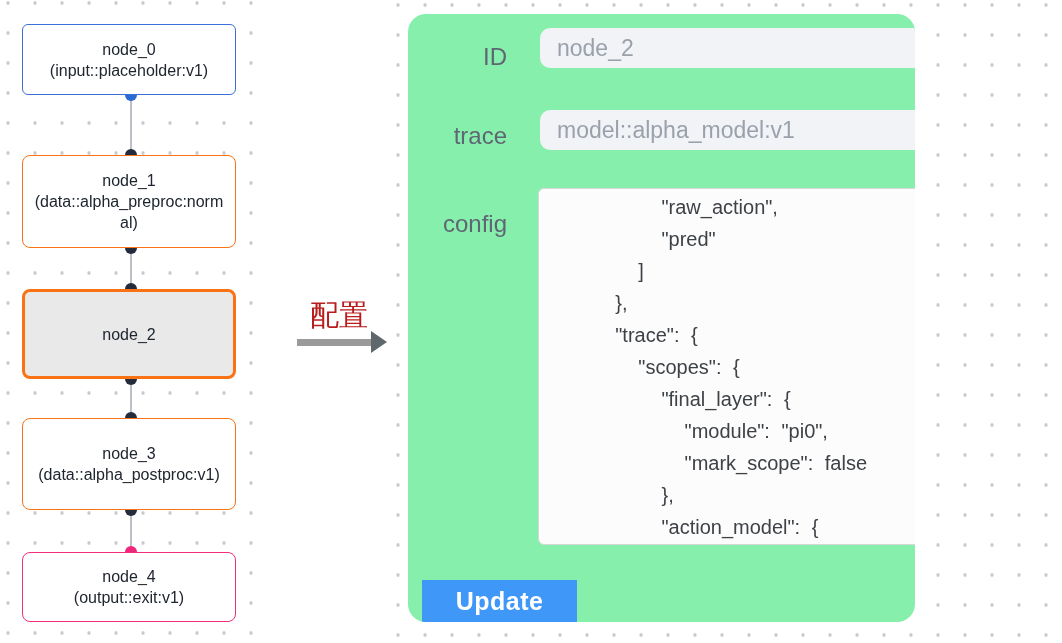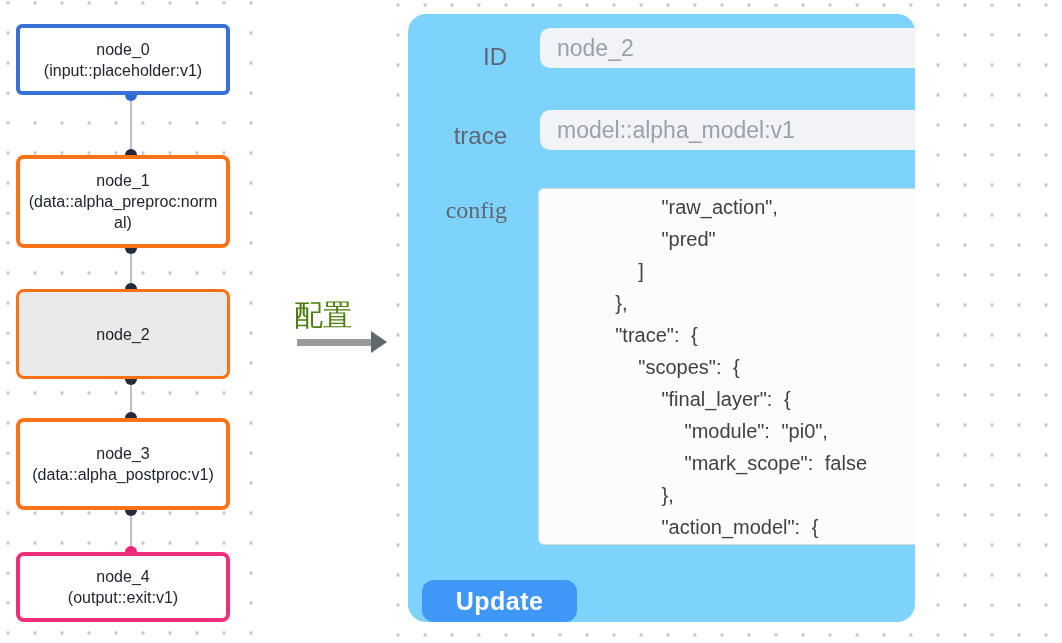--- a/index.html
+++ b/index.html
@@ -12,22 +12,22 @@
   .dots {
     position:absolute; top:0; height:643px;
     background-image: radial-gradient(circle, #c7c9cd 1.5px, rgba(0,0,0,0) 2px);
     background-size: 27px 30px;
   }
   .dots-left  { left:0;   width:272px; background-position:-5.5px -12px; }
   .dots-right { left:392px; width:670px; background-position:-7.5px -10px; }
 
   
   .node {
-    position:absolute; left:16px; width:214px;
-    background:#ffffff; border:4px solid #f97316; border-radius:8px;
+    position:absolute; left:22px; width:214px;
+    background:#ffffff; border:1px solid #f97316; border-radius:8px;
     display:flex; flex-direction:column; align-items:center; justify-content:center;
     text-align:center; color:#20262f; font-size:16px; line-height:21px;
     padding:0 8px;
   }
   .node .node-type { word-break:break-all; }
   .node-0 { top:24px;  height:71px; border-color:#3a6fd8; border-radius:6px; }
   .node-1 { top:155px; height:93px; }
   .node-2 { top:289px; height:90px; border-width:3px; background:#e9e9ea; }
   .node-3 { top:418px; height:92px; }
   .node-4 { top:552px; height:70px; border-color:#ee2e7b;text-align:center; }
@@ -38,45 +38,45 @@
   .port {
     position:absolute; width:12px; height:12px; border-radius:50%;
     background:#232c3d; margin-left:-6px; margin-top:-6px; left:131px;
   }
   .port-blue { background:#2b6ad2; }
   .port-pink { background:#f0267c; }
 
   
   .transfer-label {
     position:absolute; left:294px; top:300px; width:74px;
-    font-size:29px; color:#4d7c0f; text-align:left; line-height:30px;
+    font-size:29px; color:#b91c1c; text-align:right; line-height:30px;
   }
   .arrow-shaft {
     position:absolute; left:297px; top:339px; width:74px; height:7px;
     background:#9a9a9a;
   }
   .arrow-head {
     position:absolute; left:371px; top:331px; width:0; height:0;
     border-left:16px solid #5e686d;
     border-top:11px solid transparent;
     border-bottom:11px solid transparent;
   }
 
   
   .panel {
     position:absolute; left:408px; top:14px; width:507px; height:608px;
-    background:#7dd3fc; border-radius:18px; overflow:hidden;
+    background:#86efac; border-radius:18px; overflow:hidden;
   }
   .field-label {
     position:absolute; left:0; width:99px; text-align:right;
     font-size:24px; color:#5f6673;
   }
   .label-id     { top:29px; }
   .label-type   { top:108px; }
-  .label-config { top:183px;font-family:Liberation Serif, serif; }
+  .label-config { top:196px; }
   .text-input {
     position:absolute; left:132px; width:493px; height:40px;
     background:#f1f3f7; border:none; outline:none; border-radius:10px;
     font-family:"Liberation Sans", sans-serif;
     font-size:23px; color:#9aa1ab; padding:0 17px;
   }
   .input-id   { top:14px; }
   .input-type { top:96px; }
 
   .editor {
@@ -96,21 +96,21 @@
     position:absolute; left:464px; top:24px; width:21px; height:36px;
     background:#c6c6c6; border-radius:10px;
   }
   .corner-line {
     position:absolute; left:455px; right:0; top:332px; height:1px; background:#e3e3e3;
   }
   .resize-handle { position:absolute; right:2px; bottom:2px; width:22px; height:20px; }
 
   .update-btn {
     position:absolute; left:14px; top:566px; width:155px; height:42px;
-    background:#3f97f7; color:#ffffff; border:none; border-radius:12px;
+    background:#3f97f7; color:#ffffff; border:none; border-radius:0;
     font-family:"Liberation Sans", sans-serif;
     font-size:25px; font-weight:600; letter-spacing:0.5px;
   }
 </style>
 </head>
 <body>
 
 <div class="canvas">
 
   <div class="dots dots-left"></div>

